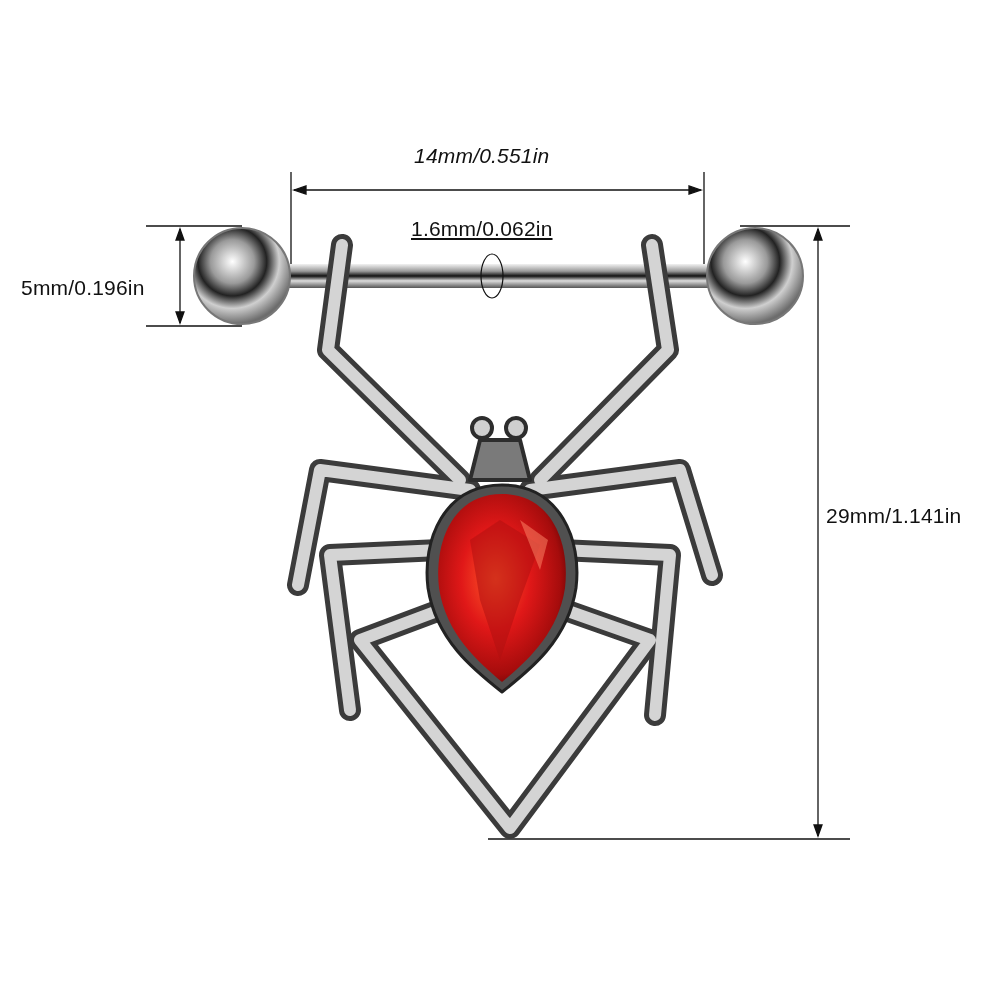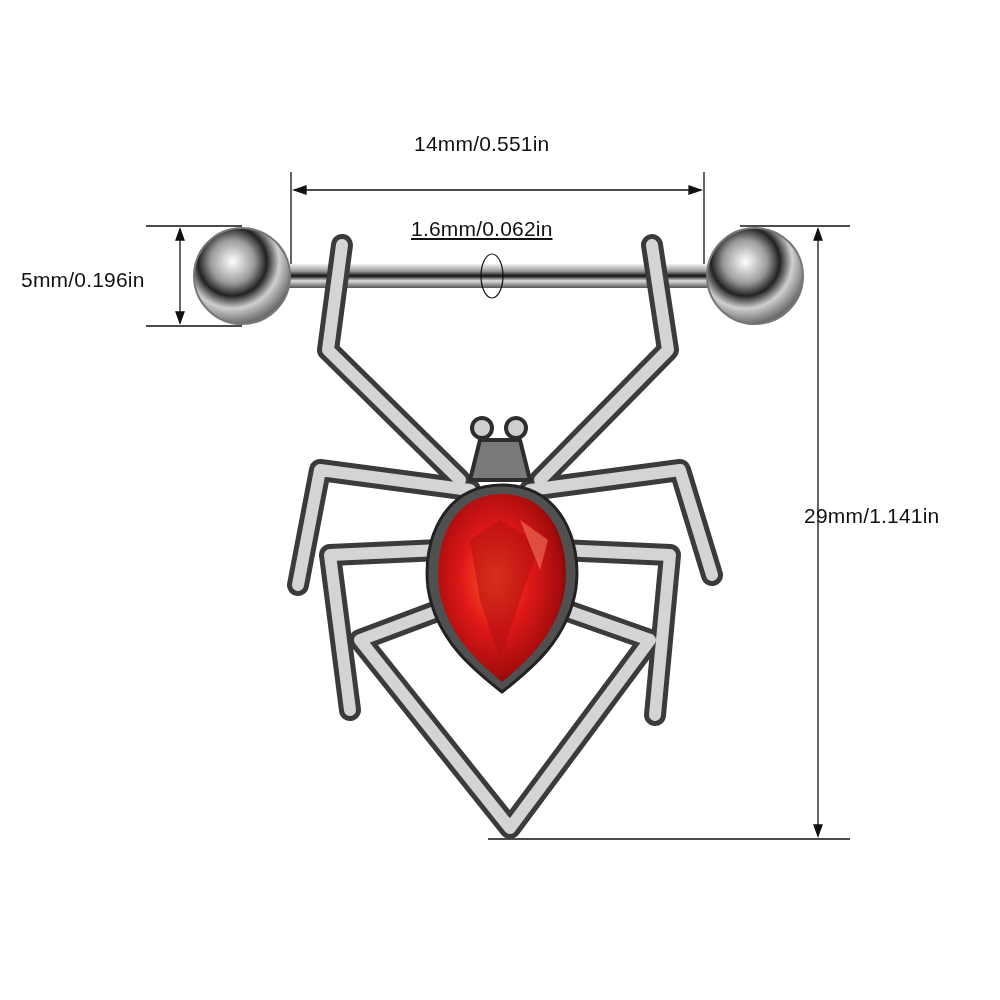--- a/index.html
+++ b/index.html
@@ -1,22 +1,22 @@
 <!DOCTYPE html>
 <html><head>
   <meta charset="utf-8">
   <style>
     html, body { margin: 0; padding: 0; background: #ffffff; }
     body { width: 1000px; height: 1000px; position: relative; overflow: hidden; font-family: "Liberation Sans", sans-serif; }
     .canvas { position: absolute; left: 0; top: 0; width: 1000px; height: 1000px; }
     .label { position: absolute; font-size: 21px; color: #111; white-space: nowrap; letter-spacing: 0.2px; }
-    #lbl-width { left: 414px; top: 132px; }
+    #lbl-width { left: 414px; top: 144px; font-style: italic; }
     #lbl-gauge { left: 411px; top: 217px; text-decoration: underline; }
-    #lbl-ball { left: 21px; top: 268px; text-align: right; }
-    #lbl-height { left: 804px; top: 504px; text-align: center; }
+    #lbl-ball { left: 21px; top: 276px; text-align: right; }
+    #lbl-height { left: 826px; top: 504px; text-align: center; }
   </style>
 </head>
 <body>
 
 <div class="canvas">
   <svg width="1000" height="1000" viewBox="0 0 1000 1000" xmlns="http://www.w3.org/2000/svg">
     <defs>
       <radialGradient id="ballGrad" cx="40%" cy="35%" r="65%">
         <stop offset="0%" stop-color="#ffffff"></stop>
         <stop offset="35%" stop-color="#9a9a9a"></stop>

